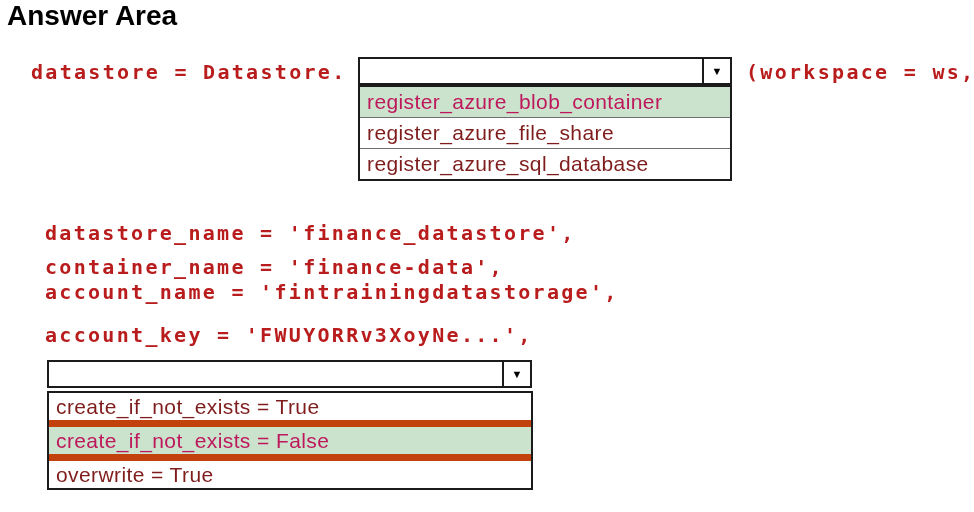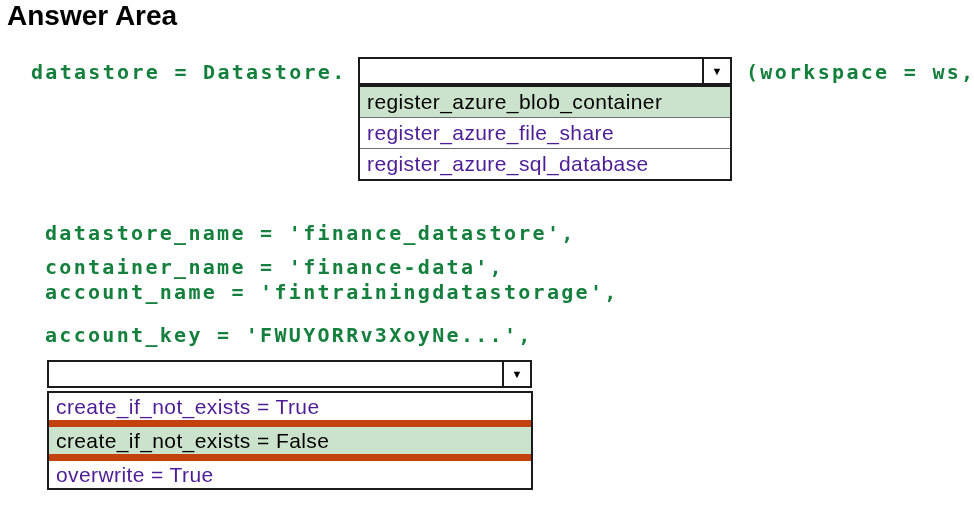--- a/index.html
+++ b/index.html
@@ -18,21 +18,21 @@
     letter-spacing: 0px;
     color: #000000;
     text-align: right;
   }
 
   .code {
     position: absolute;
     font-family: "DejaVu Sans Mono", monospace;
     font-size: 20px; font-weight: 700;
     letter-spacing: 2.3px;
-    color: #15803d;
+    color: #b91c1c;
     white-space: pre;
     line-height: 24px;
   }
   #code-line1 { left: 31px;  top: 60px; }
   #code-workspace { left: 746px; top: 60px; text-align: center; }
   #code-line2 { left: 45px; top: 221px; }
   #code-line3 { left: 45px; top: 255px; }
   #code-line4 { left: 45px; top: 280px; }
   #code-line5 { left: 45px; top: 323px; }
 
@@ -63,31 +63,31 @@
   }
   #list1 { left: 358px; top: 85px;  width: 374px; }
   #list2 { left: 47px;  top: 391px; width: 486px; }
 
   .opt {
     display: flex; align-items: center;
     padding-left: 7px;
     font-family: "Liberation Sans", sans-serif;
     font-size: 21px;
     letter-spacing: 0.4px;
-    color: #4c1d95;
+    color: #7f1d1d;
     white-space: pre;
   }
   #list1 .opt { height: 30px; }
   #list2 .opt { height: 27px; }
   #list1 .opt + .opt { border-top: 1px solid #6f6f6f; }
   #list2 .opt + .opt { border-top: 7px solid #c2410c; }
 
   .opt.highlight {
     background: #cbe3cc;
-    color: #000000;
+    color: #be185d;
   }
 </style>
 </head>
 <body>
 
 <div class="title">Answer Area</div>
 
 <div class="code" id="code-line1">datastore = Datastore.</div>
 
 <div class="combo" id="combo1">

